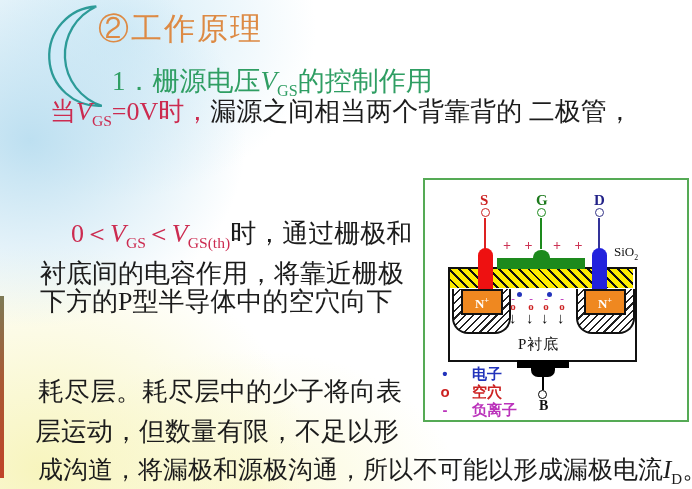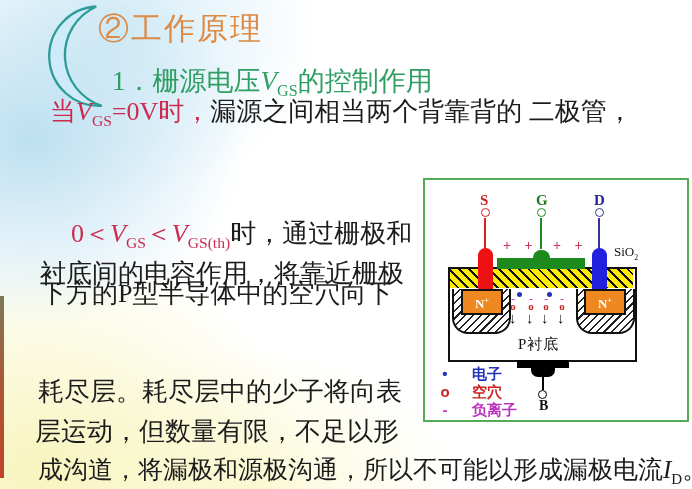--- a/index.html
+++ b/index.html
@@ -87,21 +87,21 @@
   </div>
 
   <div class="abs bodyline nowrap" style="left:50px;top:94px;text-align:right;">
     <span class="red">当</span><span class="red var">V</span><sub class="red">GS</sub><span class="red">=0V时，</span><span>漏源之间相当两个背靠背的 二极管，</span>
   </div>
 
   <div class="abs bodyline nowrap" style="left:26px;top:216px;margin-left:45px;">
     <span class="red">0＜</span><span class="red var">V</span><sub class="red">GS</sub><span class="red">＜</span><span class="red var">V</span><sub class="red">GS(th)</sub><span>时，通过栅极和</span>
   </div>
   <div class="abs bodyline nowrap" style="left:40px;top:256px;">衬底间的电容作用，将靠近栅极</div>
-  <div class="abs bodyline nowrap" style="left:40px;top:276px;">下方的P型半导体中的空穴向下</div>
+  <div class="abs bodyline nowrap" style="left:40px;top:284px;">下方的P型半导体中的空穴向下</div>
   <div class="abs bodyline nowrap" style="left:38px;top:374px;">耗尽层。耗尽层中的少子将向表</div>
   <div class="abs bodyline nowrap" style="left:35px;top:414px;">层运动，但数量有限，不足以形</div>
   <div class="abs bodyline lastline nowrap" style="left:38px;top:453px;">
     <span>成沟道，将漏极和源极沟通，所以不可能以形成漏极电流</span><span class="var">I</span><sub>D</sub><span>。</span>
   </div>
 
   <div class="abs figure">
 
     <div class="t-label t-s">S</div>
     <div class="t-label t-g">G</div>

